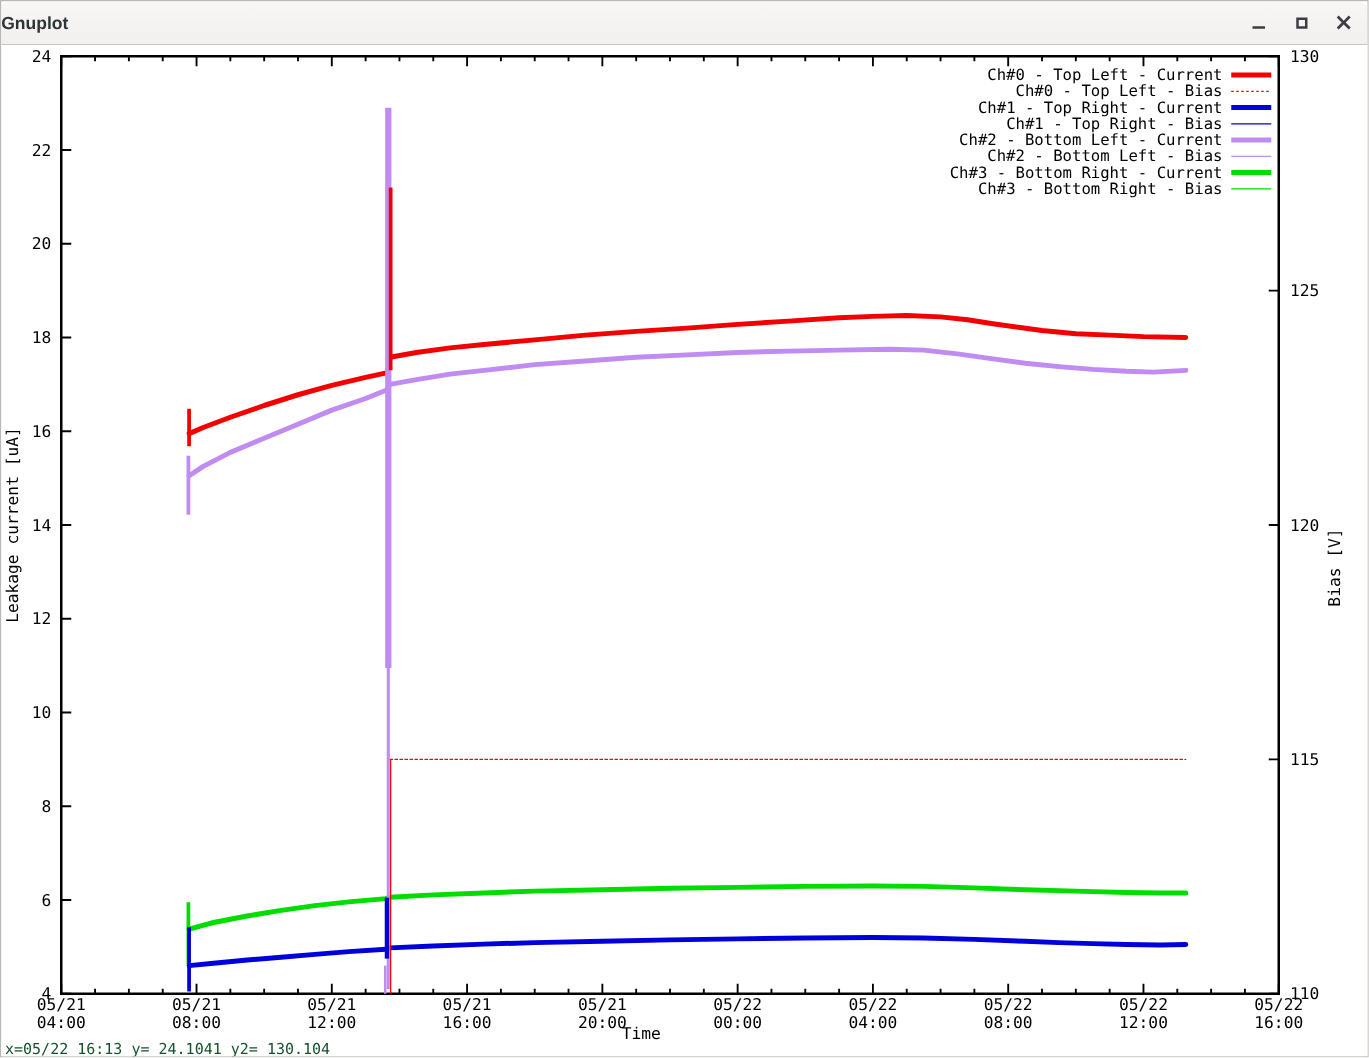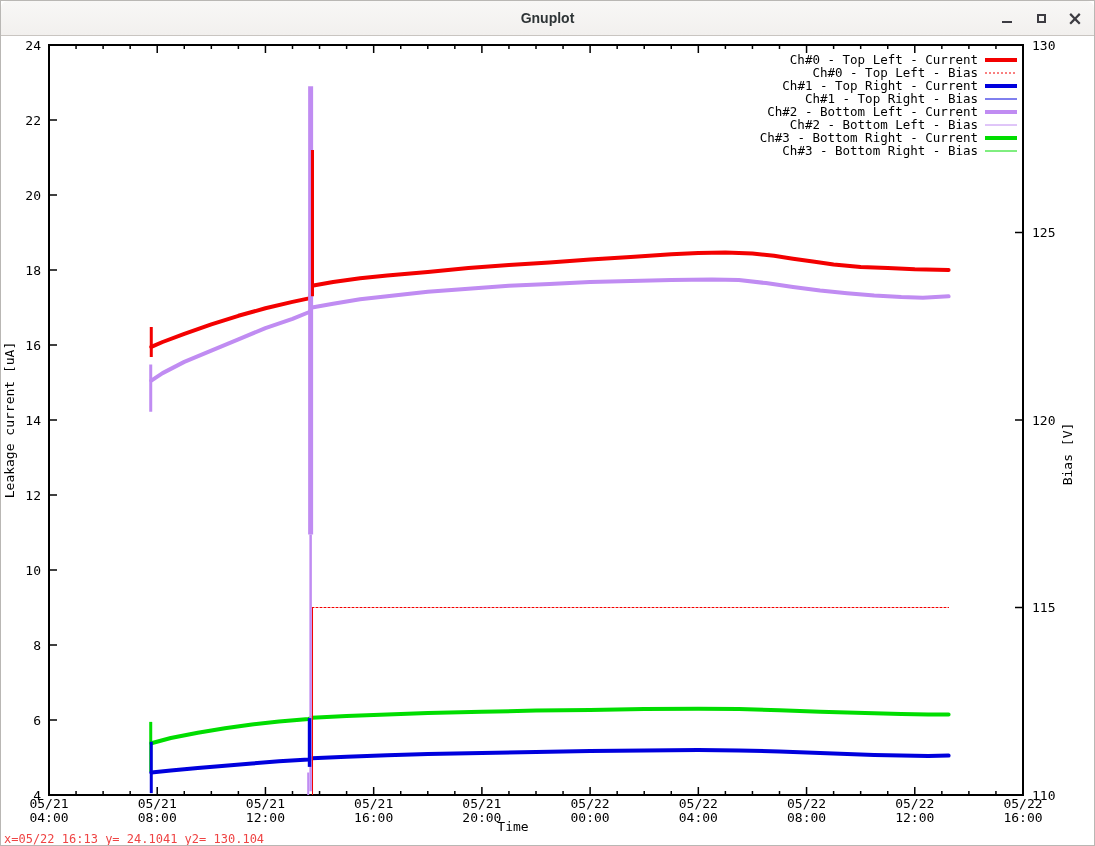--- a/index.html
+++ b/index.html
@@ -8,37 +8,37 @@
     font-family:"Liberation Sans",sans-serif;background:#fff;
     border:1px solid #b9b7b4;box-sizing:border-box;
   }
   .titlebar{
     height:34px;background:linear-gradient(#f8f7f6,#f2f0ee);
     border-bottom:1px solid #c9c5c1;position:relative;
     border-radius:7px 7px 0 0;
   }
   .tb-title{
     position:absolute;left:0;right:0;top:0;height:34px;line-height:34px;
-    text-align:center;color:#2e3436;font-size:14px;font-weight:700;
+    color:#2e3436;font-size:14px;font-weight:700;
   }
   .tb-buttons{
     position:absolute;right:8px;top:0;height:34px;display:flex;align-items:center;gap:12px;
   }
   .tb-btn{
     width:22px;height:22px;border:none;background:transparent;padding:0;
     display:flex;align-items:center;justify-content:center;cursor:pointer;position:relative;
   }
   .ico-min{display:block;width:10px;height:2px;background:#3d3c42;margin-top:8px;}
   .ico-max{display:block;width:9px;height:9px;border:2px solid #3d3c42;box-sizing:border-box;}
   .ico-close{color:#3d3c42;font-size:19px;font-weight:700;line-height:20px;font-family:"DejaVu Sans",sans-serif;}
   .canvas{position:relative;width:1095px;height:811px;background:#fff;}
   #chart{position:absolute;left:0;top:0;}
   .statusbar{
     position:absolute;left:3px;bottom:1px;
-    font-family:"DejaVu Sans Mono",monospace;font-size:12px;color:#ef4444;
+    font-family:"DejaVu Sans Mono",monospace;font-size:12px;color:#14532d;
     white-space:pre;
   }
   svg text{font-family:"DejaVu Sans Mono",monospace;fill:#000;}
 </style>
 </head>
 <body>
 
 <div class="window">
   <div class="titlebar">
     <div class="tb-title">Gnuplot</div>

